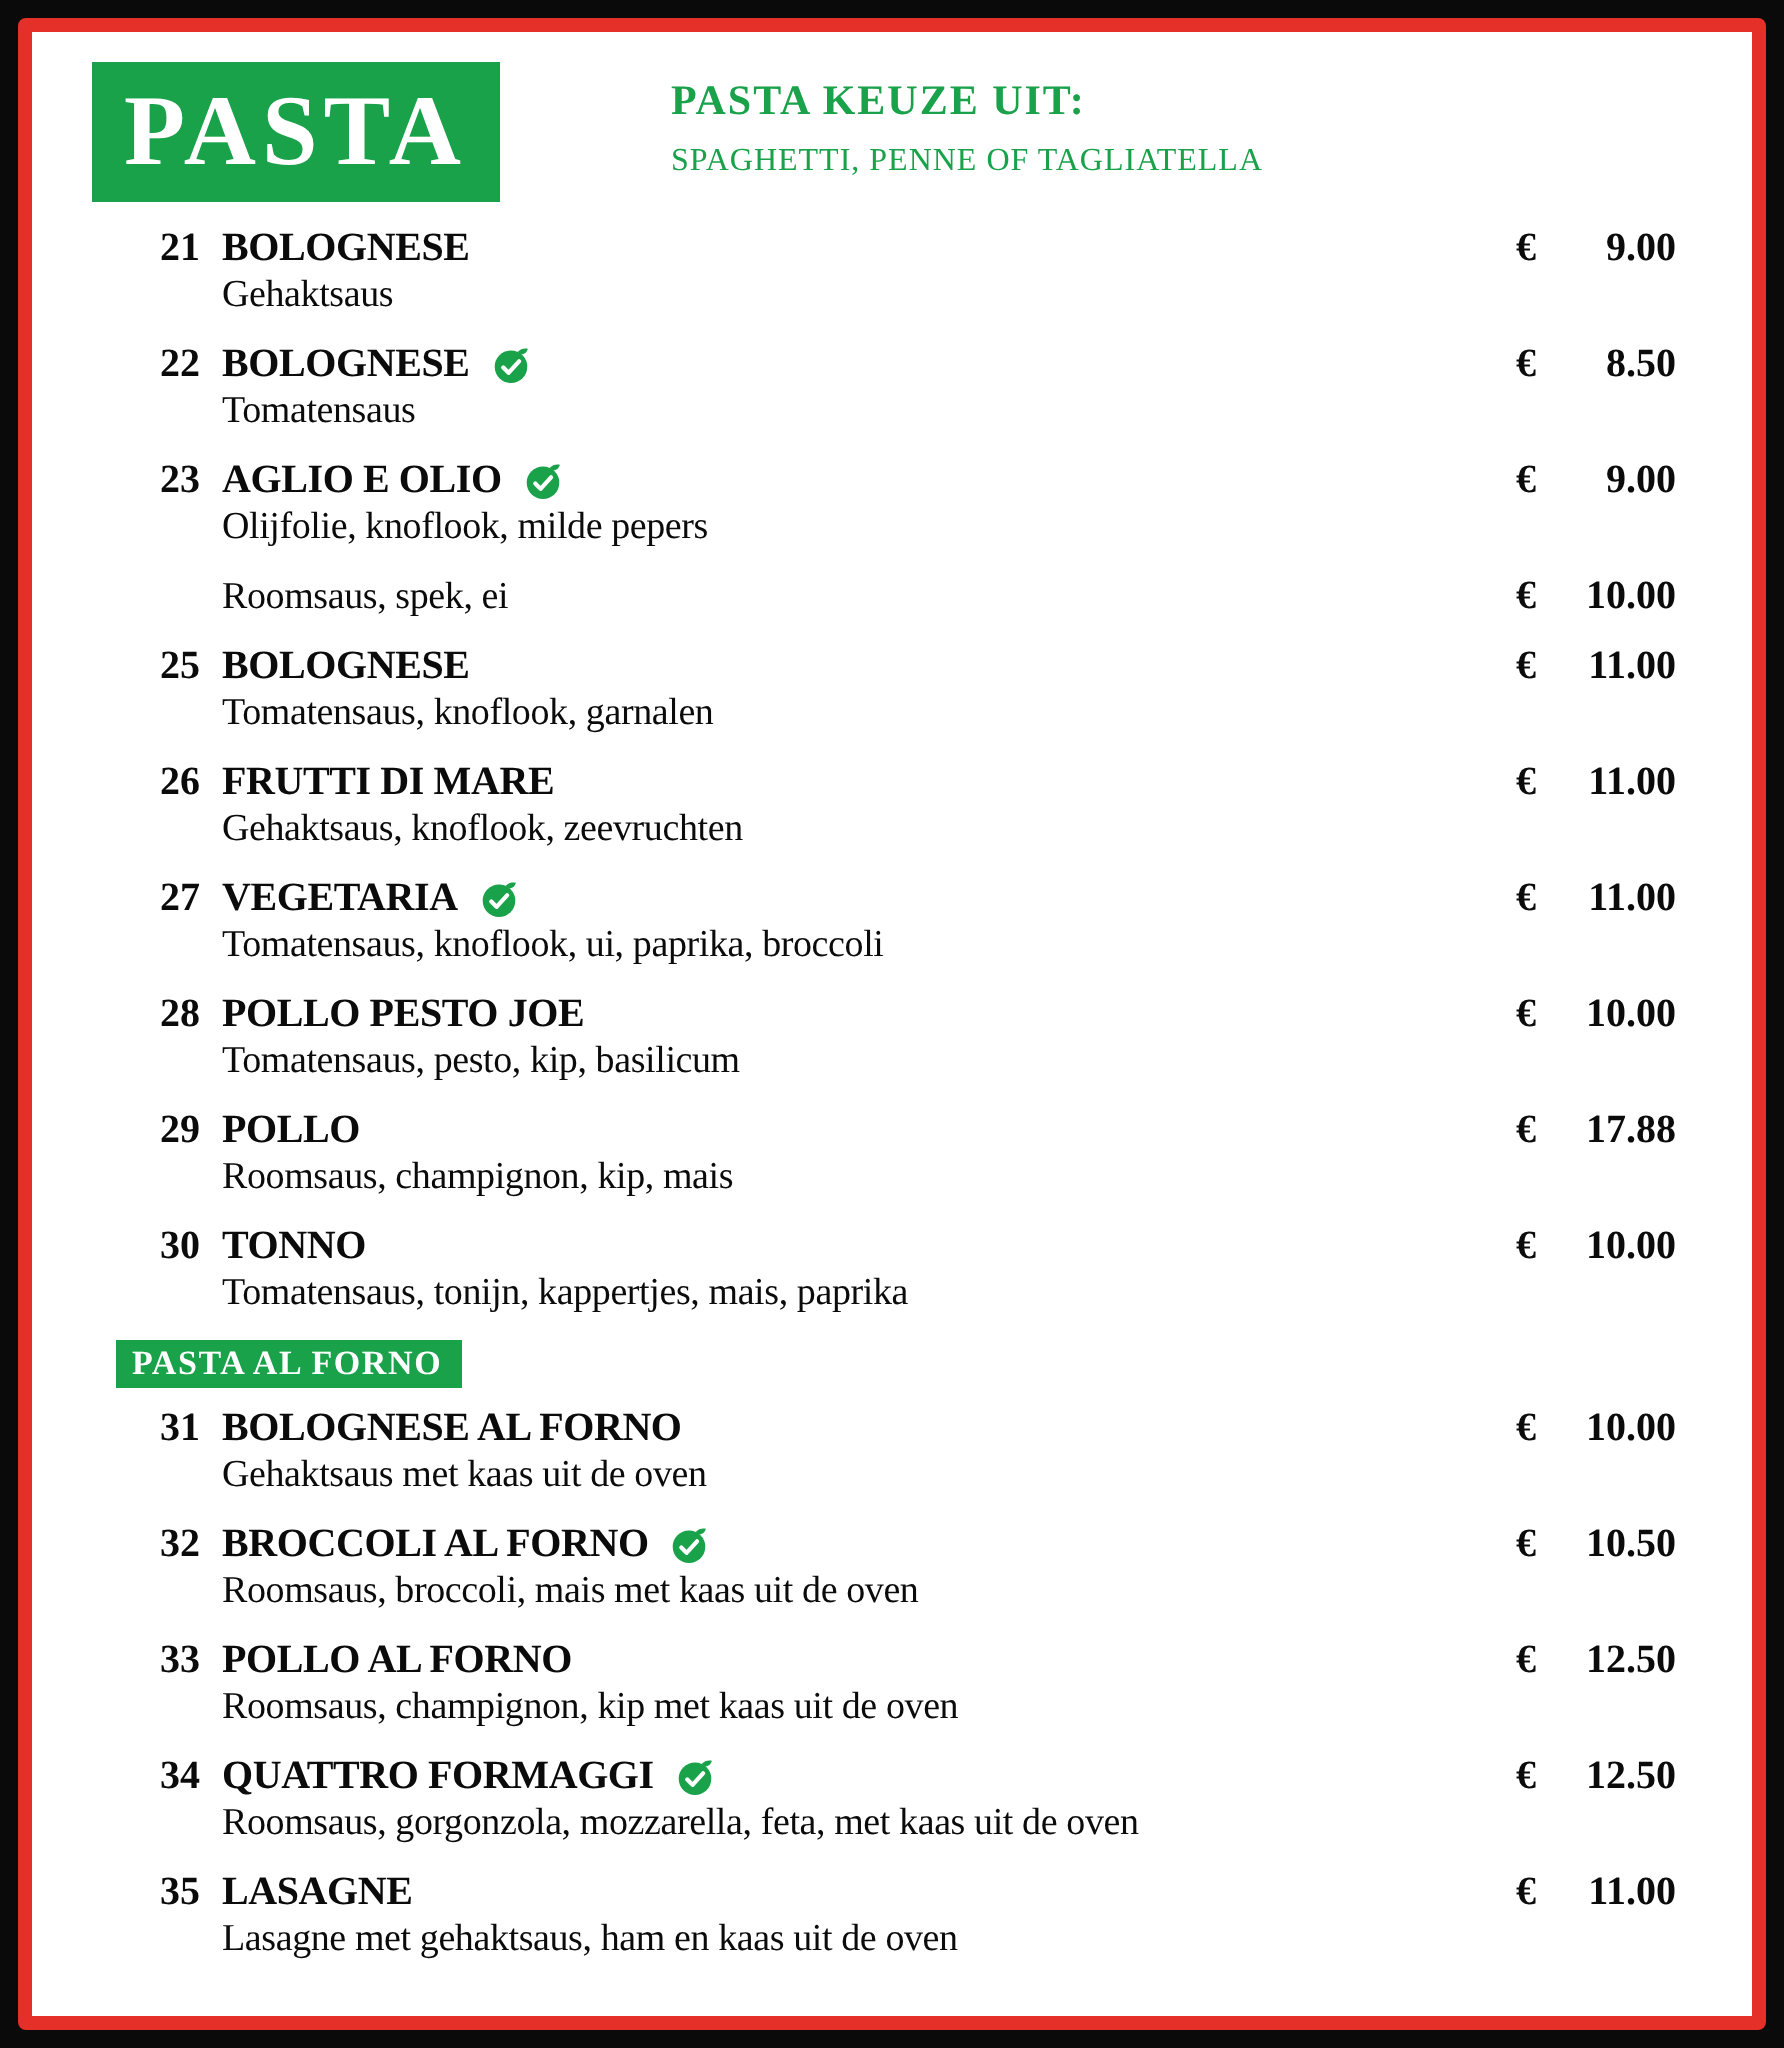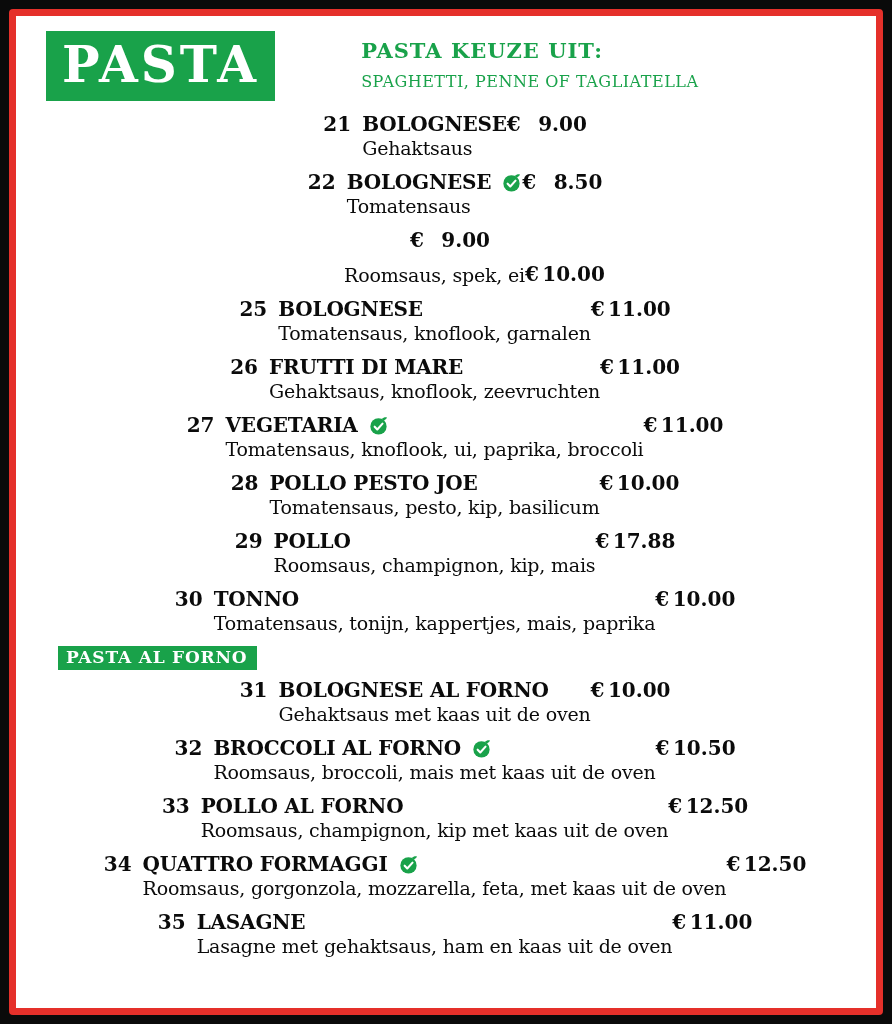--- a/index.html
+++ b/index.html
@@ -16,20 +16,21 @@
     background: #0a0a0a;
     padding: 9px;
   }
   .red-frame {
     width: 100%; height: 100%;
     border: 7px solid var(--red, #e5302a);
     border-radius: 4px;
     background: #ffffff;
     padding: 13px 38px 0 16px;
     overflow: hidden;
+    font-family: Liberation Serif, serif;
   }
 
   
   .menu-header { display: flex; align-items: flex-start; margin: 2px 0 8px 14px; }
   .title-box {
     background: var(--green, #19a24a);
     color: #ffffff;
     font-weight: bold;
     font-size: 50px;
     line-height: 1;
@@ -37,21 +38,21 @@
     letter-spacing: 3px;
     flex: none;
   }
   .choice { margin-left: 86px; padding-top: 7px; }
   .choice-label { color: var(--green, #19a24a); font-weight: bold; font-size: 21px; letter-spacing: 1px; }
   .choice-options { color: var(--green, #19a24a); font-size: 16px; margin-top: 9px; letter-spacing: 0.5px; }
 
   
   .menu-body { margin-top: 12px; }
   .item {
-    display: flex; justify-content: center; align-items: flex-start;
+    display: flex; justify-content: space-between; align-items: flex-start;
     padding-left: 30px;
     margin-bottom: 11px;
   }
   .item-main { min-width: 0; }
   .item-title { display: flex; align-items: center; line-height: 23px; }
   .item-num {
     width: 38px; text-align: right; flex: none;
     font-weight: bold; font-size: 20px; margin-right: 11px;
   }
   .item-name { font-weight: bold; font-size: 20px; letter-spacing: -0.2px; white-space: nowrap; }
@@ -123,20 +124,34 @@
       </div>
       <div class="item-desc">Tomatensaus</div>
     </div>
     <div class="item-price">
       <span class="cur">€</span>
       <span class="amt">8.50</span>
     </div>
   </div>
 
   <div class="item">
+    <div class="item-main">
+      <div class="item-title">
+        <span class="item-num">23</span>
+        <span class="item-name">AGLIO E OLIO</span>
+        <span class="veg">
+          <svg viewBox="0 0 24 24" aria-hidden="true">
+            <circle cx="12" cy="13" r="9.3" fill="var(--green, #19a24a)"></circle>
+            <path d="M7.6 13.4l3 3.1 6-6.6" stroke="#ffffff" stroke-width="2.4" fill="none" stroke-linecap="round" stroke-linejoin="round"></path>
+            <path d="M15.8 4.6c1.6-2 4-2.4 5.8-1.9-.4 2-1.9 3.4-4.4 3.3z" fill="var(--green, #19a24a)"></path>
+          </svg>
+        </span>
+      </div>
+      <div class="item-desc">Olijfolie, knoflook, milde pepers</div>
+    </div>
     <div class="item-price">
       <span class="cur">€</span>
       <span class="amt">9.00</span>
     </div>
   </div>
 
   <div class="item">
     <div class="item-main">
       <div class="item-desc">Roomsaus, spek, ei</div>
     </div>

